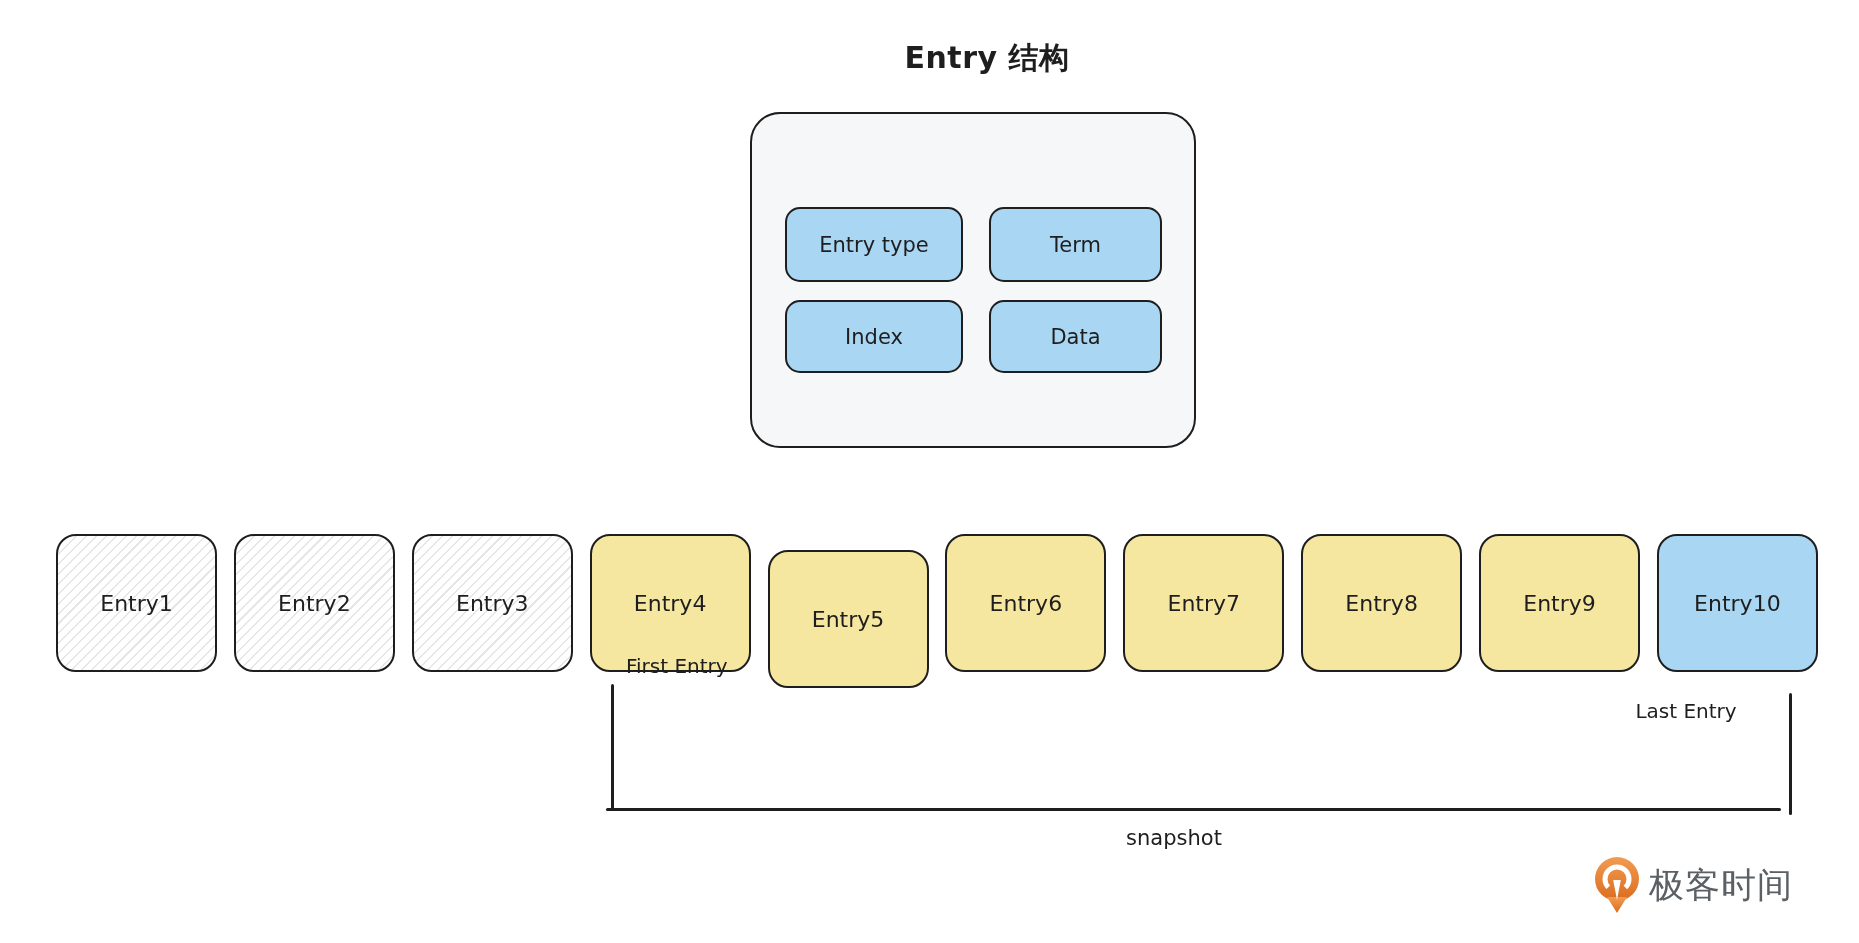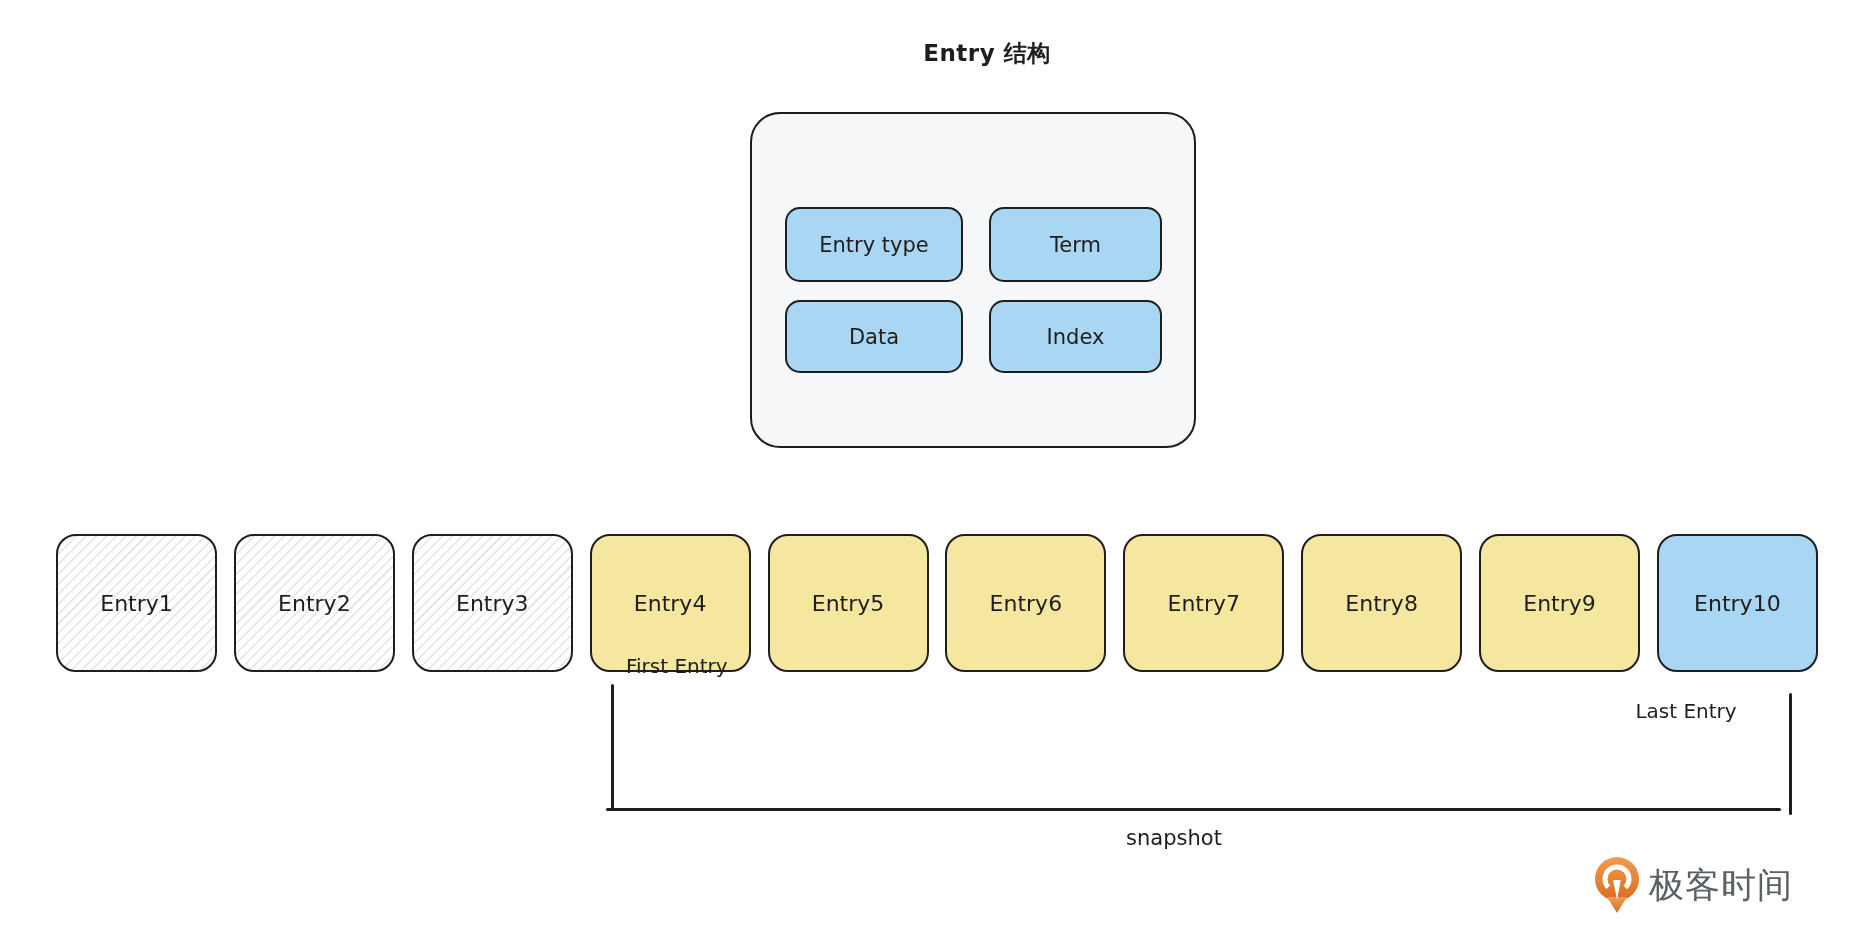--- a/index.html
+++ b/index.html
@@ -17,21 +17,21 @@
     overflow: hidden;
   }
 
   
   .diagram-title {
     position: absolute;
     left: 787px;
     top: 38px;
     width: 400px;
     text-align: center;
-    font-size: 23px;
+    font-size: 30px;
     font-weight: 600;
     letter-spacing: 0.5px;
     color: var(--stroke);
   }
 
   
   .panel {
     position: absolute;
     left: 750px;
     top: 112px;
@@ -160,43 +160,43 @@
   <div class="panel">
     <div class="fields-grid">
 
     <div class="field-box" style="background: rgb(169, 214, 242);">
           <span>Entry type</span>
         </div>
         <div class="field-box" style="background: rgb(169, 214, 242);">
           <span>Term</span>
         </div>
         <div class="field-box" style="background: rgb(169, 214, 242);">
+          <span>Index</span>
+        </div>
+        <div class="field-box" style="background: rgb(169, 214, 242);">
           <span>Data</span>
-        </div>
-        <div class="field-box" style="background: rgb(169, 214, 242);">
-          <span>Index</span>
         </div>
       </div>
   </div>
 
   <div class="entry-row">
 
   <div class="entry-box hatched">
         <span>Entry1</span>
       </div>
       <div class="entry-box hatched">
         <span>Entry2</span>
       </div>
       <div class="entry-box hatched">
         <span>Entry3</span>
       </div>
       <div class="entry-box" style="background: rgb(246, 231, 160);">
         <span>Entry4</span>
       </div>
-      <div class="entry-box" style="background: rgb(246, 231, 160);">
+      <div class="entry-box" style="background: rgb(246, 231, 160); margin-top: 16px;">
         <span>Entry5</span>
       </div>
       <div class="entry-box" style="background: rgb(246, 231, 160);">
         <span>Entry6</span>
       </div>
       <div class="entry-box" style="background: rgb(246, 231, 160);">
         <span>Entry7</span>
       </div>
       <div class="entry-box" style="background: rgb(246, 231, 160);">
         <span>Entry8</span>

